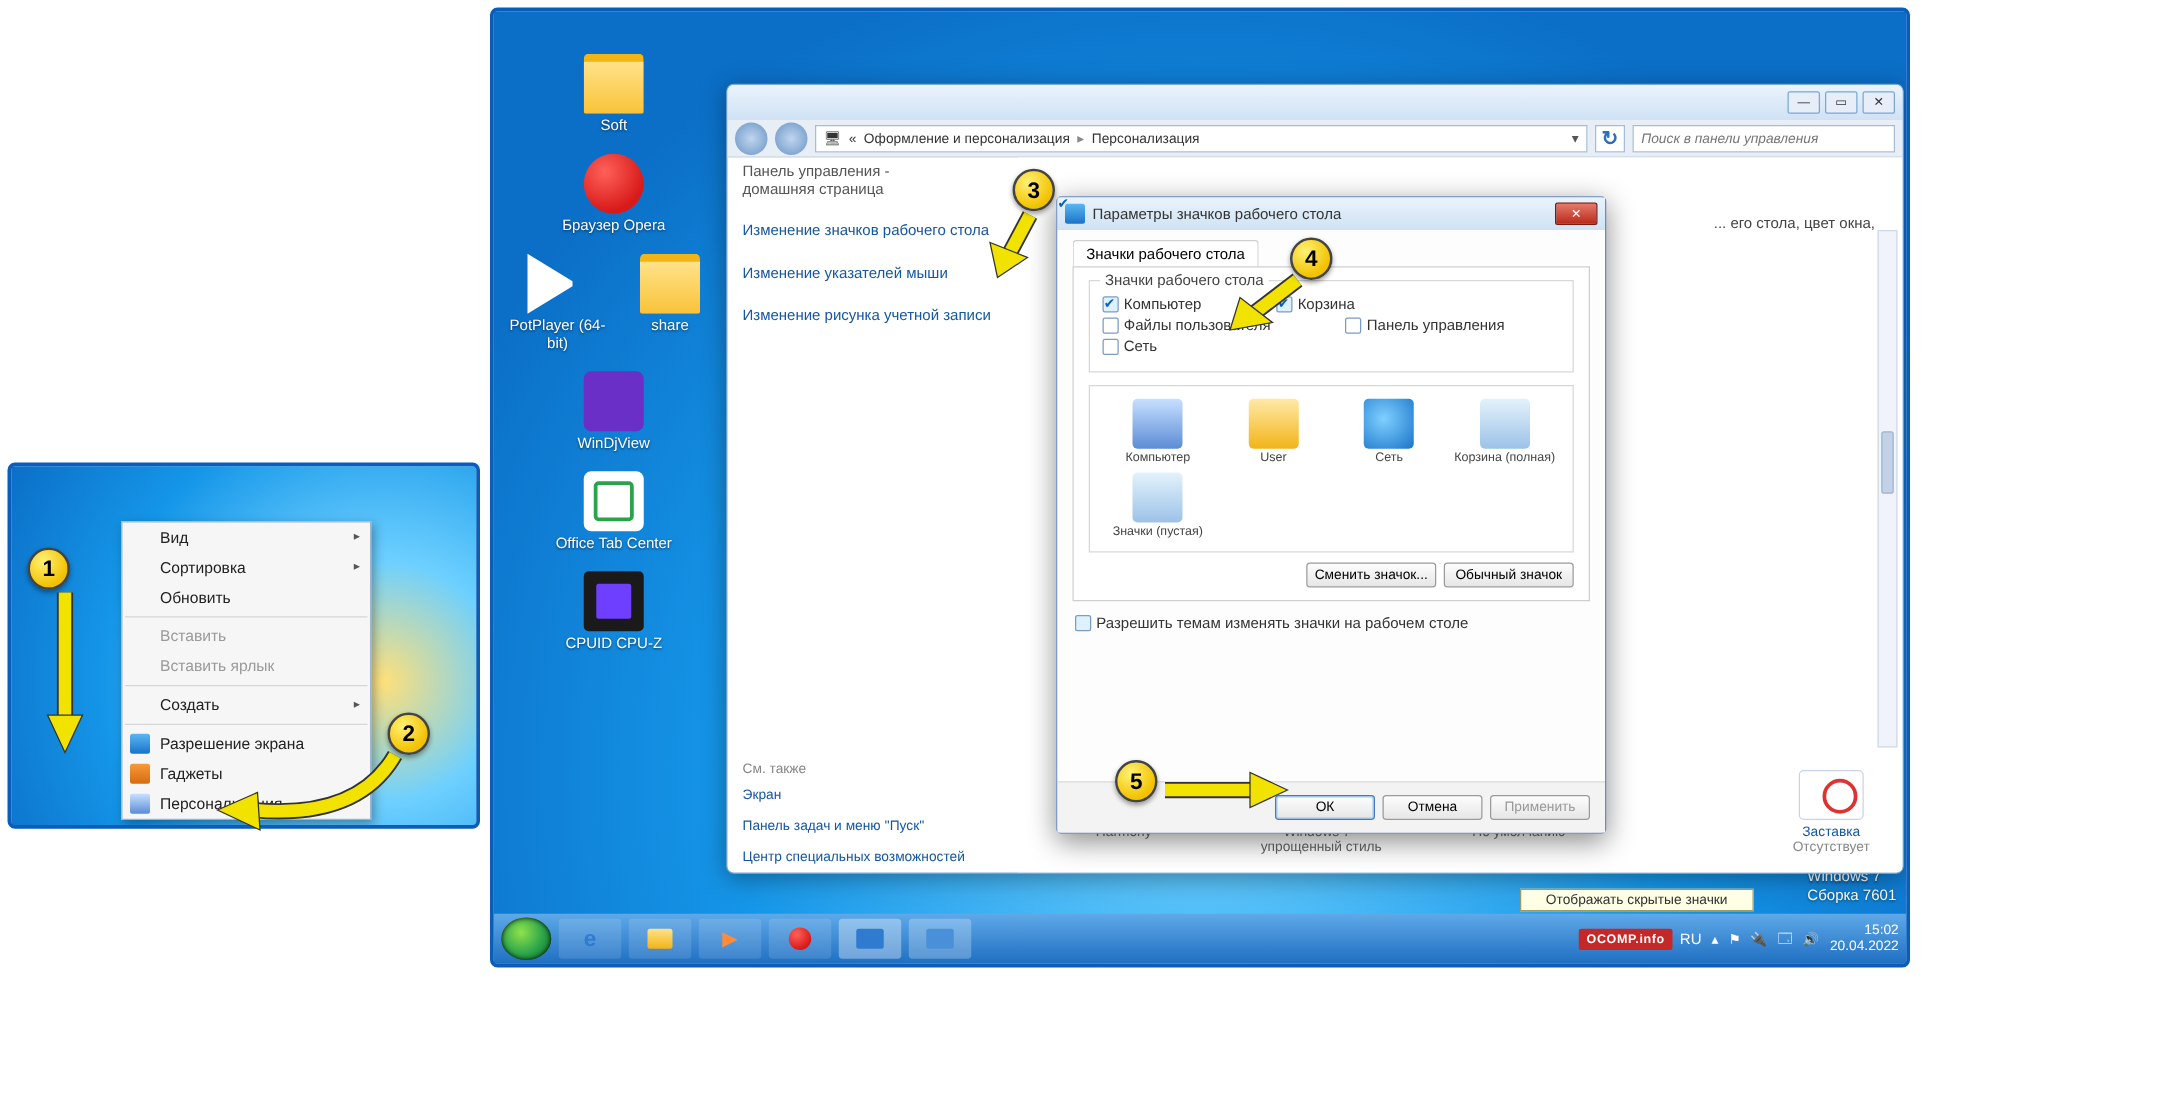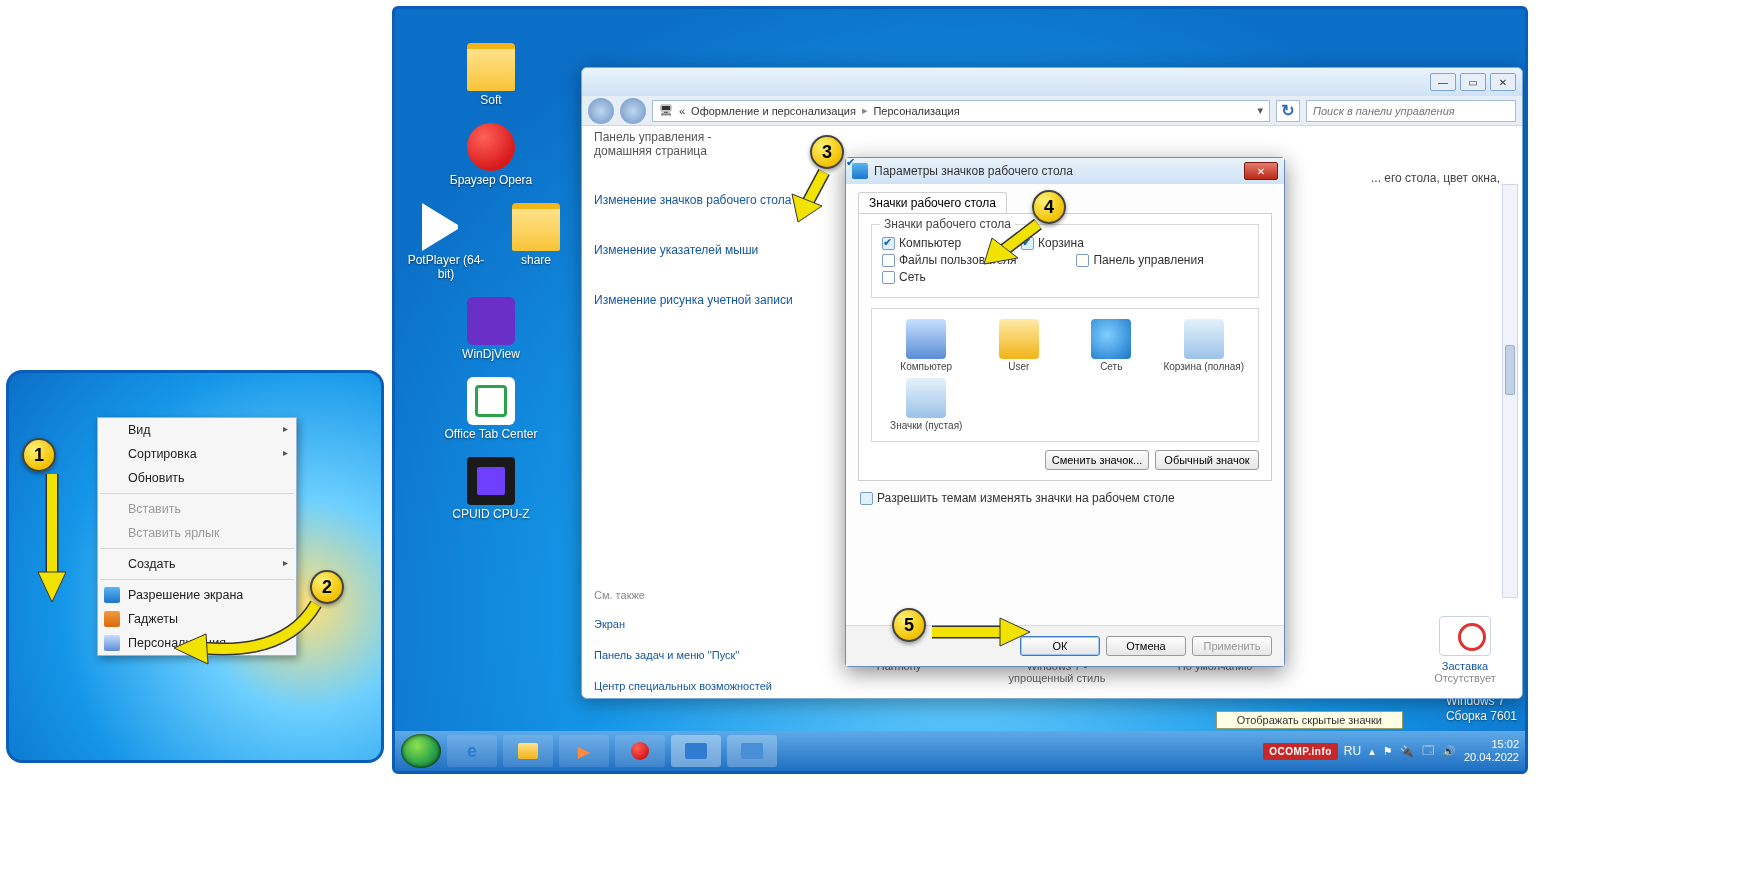--- a/index.html
+++ b/index.html
@@ -54,21 +54,21 @@
   .ex-addr{height:30px;display:flex;align-items:center;gap:6px;padding:0 6px;background:#e8eef6;border-bottom:1px solid #cdd8e6;}
   .nav-circ{width:26px;height:26px;border-radius:50%;background:radial-gradient(#bfd6ef,#6a93c4);}
   .addr-bar{flex:1;height:22px;border:1px solid #a7bcd8;background:#fff;display:flex;align-items:center;padding:0 6px;font-size:11px;color:#333;gap:6px;}
   .addr-bar span{white-space:nowrap;}
   .addr-bar .sep{color:#888;}
   .refresh{width:24px;height:22px;border:1px solid #a7bcd8;background:#fff;display:flex;align-items:center;justify-content:center;color:#2f6db7;font-weight:bold;}
   .search{width:210px;height:22px;border:1px solid #a7bcd8;background:#fff;font-size:11px;color:#888;padding:0 6px;font-style:italic;}
   .ex-body{flex:1;display:flex;}
   .ex-side{width:232px;padding:4px 12px;font-size:12px;color:#1557a0;display:flex;flex-direction:column;gap:18px;}
   .ex-side .home{color:#555;}
-  .ex-side a{color:#1557a0;cursor:pointer;line-height:1.35;margin-top:16px;}
+  .ex-side a{color:#1557a0;cursor:pointer;line-height:1.35;}
   .ex-side .also{margin-top:auto;color:#888;font-size:11px;}
   .ex-main{flex:1;background:#fff;padding:16px 18px;font-size:12px;color:#444;position:relative;}
   .ex-main .hint{line-height:1.4;}
   .themes-row{position:absolute;left:30px;bottom:14px;display:flex;gap:48px;font-size:11px;color:#666;text-align:center;}
   .themes-row div{width:110px;}
   .saver{position:absolute;right:12px;bottom:14px;width:90px;text-align:center;font-size:11px;color:#1557a0;}
   .saver .lbl2{color:#888;}
   .saver .sico{width:52px;height:40px;margin:0 auto 4px;border:1px solid #c8d4e4;border-radius:4px;position:relative;background:#fff;}
   .saver .sico::after{content:"";position:absolute;right:4px;bottom:4px;width:22px;height:22px;border-radius:50%;border:3px solid #d33; transform:rotate(45deg);}
 
@@ -99,21 +99,21 @@
   .ic-bin {background:linear-gradient(#e3f2fb,#9cc2e8);border-radius:6px 6px 10px 10px;}
   .btn-row{display:flex;justify-content:flex-end;gap:6px;margin-top:8px;}
   .wbtn{min-width:104px;height:20px;border:1px solid #9a9a9a;background:linear-gradient(#fdfdfd,#e6e6e6);font-size:11px;border-radius:3px;cursor:pointer;}
   .wbtn.small{min-width:80px;}
   .wbtn.primary{border:1px solid #3c7cc7;box-shadow:0 0 0 1px #9ec7f2 inset;}
   .wbtn:disabled{color:#999;}
   .dlg-ft{padding:10px 12px;display:flex;justify-content:flex-end;gap:6px;background:#f3f3f3;border-top:1px solid #dcdcdc;}
   .allow{display:flex;align-items:center;gap:4px;margin:10px 2px 0;color:#333;}
 
   
-  .panel-a{position:absolute;left:6px;top:370px;width:378px;height:393px;border:3px solid #0a5db8;border-radius:16px;
+  .panel-a{position:absolute;left:6px;top:370px;width:378px;height:293px;border:3px solid #0a5db8;border-radius:6px;
            background:radial-gradient(circle at 80% 60%,#ffe07a 0%,#6dd0ff 28%,#1596e8 65%,#0b6fc7);overflow:hidden;}
   .ctx{position:absolute;left:88px;top:44px;width:200px;background:#f6f6f6;border:1px solid #9cb3d0;box-shadow:2px 3px 8px rgba(0,0,0,.35);font-size:12.5px;}
   .ctx .row{padding:5px 22px 5px 30px;color:#222;position:relative;cursor:default;}
   .ctx .row.dis{color:#9a9a9a;}
   .ctx .row.sep{height:0;border-top:1px solid #d6d6d6;margin:3px 2px;padding:0;}
   .ctx .row.arr::after{content:"▸";position:absolute;right:8px;top:5px;color:#555;font-size:10px;}
   .ctx .row .mi{position:absolute;left:6px;top:4px;width:16px;height:16px;}
   .mi-res{background:linear-gradient(#5bb6f2,#1a74c9);border-radius:2px;}
   .mi-gad{background:linear-gradient(#f59a3a,#d86b0e);border-radius:2px;}
   .mi-per{background:linear-gradient(#c8e0ff,#5b8cd6);border-radius:2px;}

